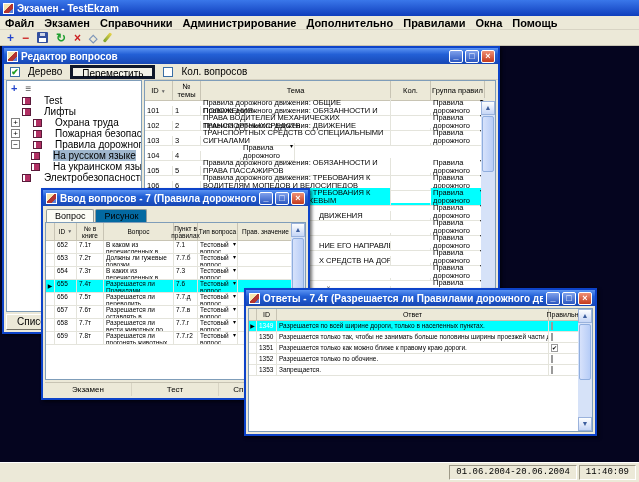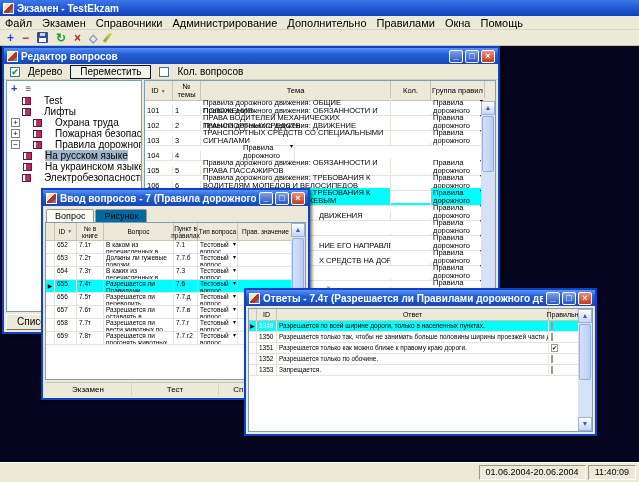--- a/index.html
+++ b/index.html
@@ -20,55 +20,55 @@
     box-shadow:2px 2px 3px rgba(0,0,0,.55); }
   .cb { width:10px; height:10px; background:#fff; border:1px solid #3a6ea5; display:inline-block;
     font-size:9px; line-height:9px; color:#1f9e1f; text-align:center; font-weight:bold; }
   .winicon { width:11px; height:11px; flex:0 0 auto;
     background:linear-gradient(135deg,#f5e6b0 0 40%,#b23430 40% 75%,#5a7fd6 75%); border:1px solid #fff; }
 
   
   .main-titlebar { height:16px; background:linear-gradient(180deg,#3a77ea,#0f3ebc); }
   .menubar { height:14px; display:flex; align-items:center; background:#ece9d8; font-size:11px;
     border-bottom:1px solid #d8d4c4; }
-  .menubar span { padding:0 5px; }
+  .menubar span { padding:0 5px;font-weight:bold; }
   .main-toolbar { height:16px; display:flex; align-items:center; gap:8px; padding:0 7px;
     background:#ece9d8; border-bottom:1px solid #c8c4b4; }
   .tico { font-weight:bold; font-size:12px; line-height:12px; }
   .tico.add { color:#2244cc; } .tico.rem { color:#cc2222; }
   .tico.refresh { color:#1f9e2f; font-size:12px; }
   .tico.del { color:#cc2222; font-size:12px; }
   .tico.diamond { color:#7c94b8; font-size:11px; }
   .floppy { width:11px; height:11px; background:#33509e; border-radius:1px; position:relative; }
   .floppy::before { content:""; position:absolute; left:3px; top:1px; width:5px; height:3px; background:#cfd6e8; }
   .floppy::after { content:""; position:absolute; left:2px; bottom:1px; width:7px; height:4px; background:#fff; }
   .pencil { width:3px; height:11px; background:linear-gradient(#e8d44c,#7aa02c);
     transform:rotate(40deg); border-radius:1px; }
 
   .mdi { position:absolute; left:0; right:0; top:46px; bottom:20px; background:#05051f; overflow:hidden; }
 
   .statusbar { position:absolute; left:0; right:0; bottom:0; height:20px; background:#ece9d8;
     border-top:1px solid #fff; display:flex; align-items:center; justify-content:flex-end;
     gap:2px; padding:0 3px; font-size:9px; }
   .spanel { border:1px solid; border-color:#9d9987 #fff #fff #9d9987; background:#ece9d8;
-    height:15px; line-height:13px; padding:0 6px; text-align:center; }
+    height:15px; line-height:13px; padding:0 6px; text-align:center;font-family:Liberation Mono, monospace; }
 
   
   .win-editor { left:2px; top:0; width:498px; height:288px; z-index:1; }
   .ed-toolbar { height:16px; display:flex; align-items:center; gap:8px; padding:0 6px;
     font-size:10px; border-bottom:1px solid #d4d0c0; }
-  .btn-move { border:1px solid #0f172a; background:#f3f2e8; padding:0 9px; font-size:10px; height:14px; line-height:12px; }
+  .btn-move { border:3px solid #0f172a; background:#f3f2e8; padding:0 9px; font-size:10px; height:14px; line-height:12px; }
   .ed-body { position:absolute; left:2px; right:2px; top:32px; bottom:2px; }
   .tree-panel { position:absolute; left:0; top:0; width:136px; bottom:18px; background:#fff;
     border:1px solid #7f9db9; font-size:10px; overflow:hidden; }
   .tree-tools { height:14px; display:flex; align-items:center; gap:8px; padding:1px 4px; }
   .tree-tools .add { color:#2244cc; font-weight:bold; font-size:11px; }
   .tree-tools .exp-all { color:#555; font-size:10px; }
   .tree-item { display:flex; align-items:center; gap:13px; height:11px; padding-left:4px; white-space:nowrap; }
-  .tree-item.lvl2 { padding-left:16px;text-align:right; }
+  .tree-item.lvl2 { padding-left:24px;text-align:right; }
   .tree-item.noexp { padding-left:15px; }
   .exp { width:9px; height:9px; border:1px solid #808080; background:#fff; font-size:8px;
     line-height:7px; text-align:center; flex:0 0 auto; }
   .book { width:9px; height:8px; background:linear-gradient(90deg,#fff 0 2px,#b23064 2px);
     border:1px solid #5a1a3a; flex:0 0 auto; }
   .tree-item.sel .lbl { background:#9fb6cd; }
   .list-btn { position:absolute; left:0; bottom:0; width:136px; height:16px; font-size:10px;
     border:1px solid; border-color:#fff #716f64 #716f64 #fff; background:#ece9d8;
     text-align:left; padding-left:10px; line-height:14px; }
 

